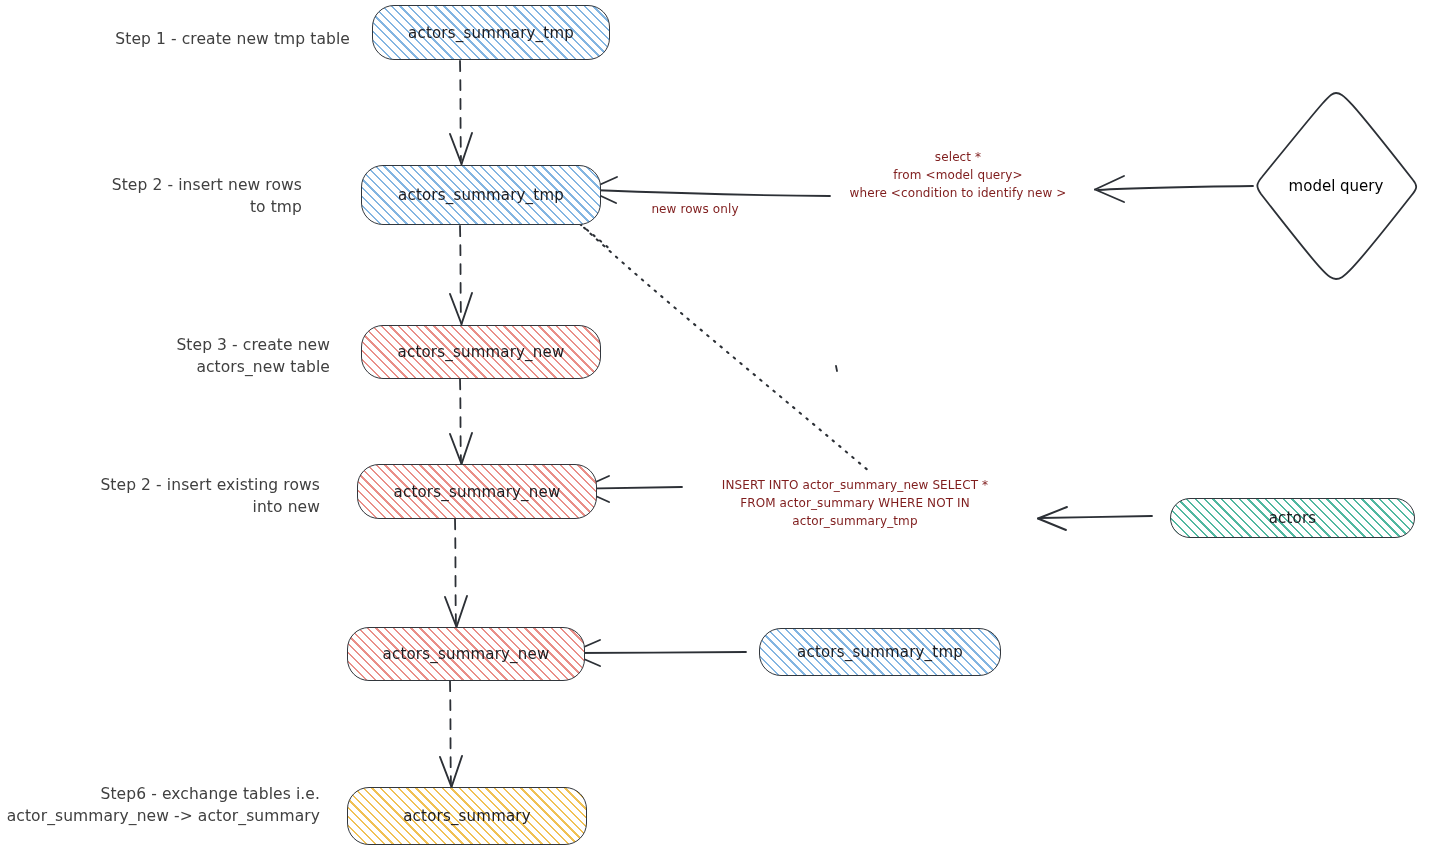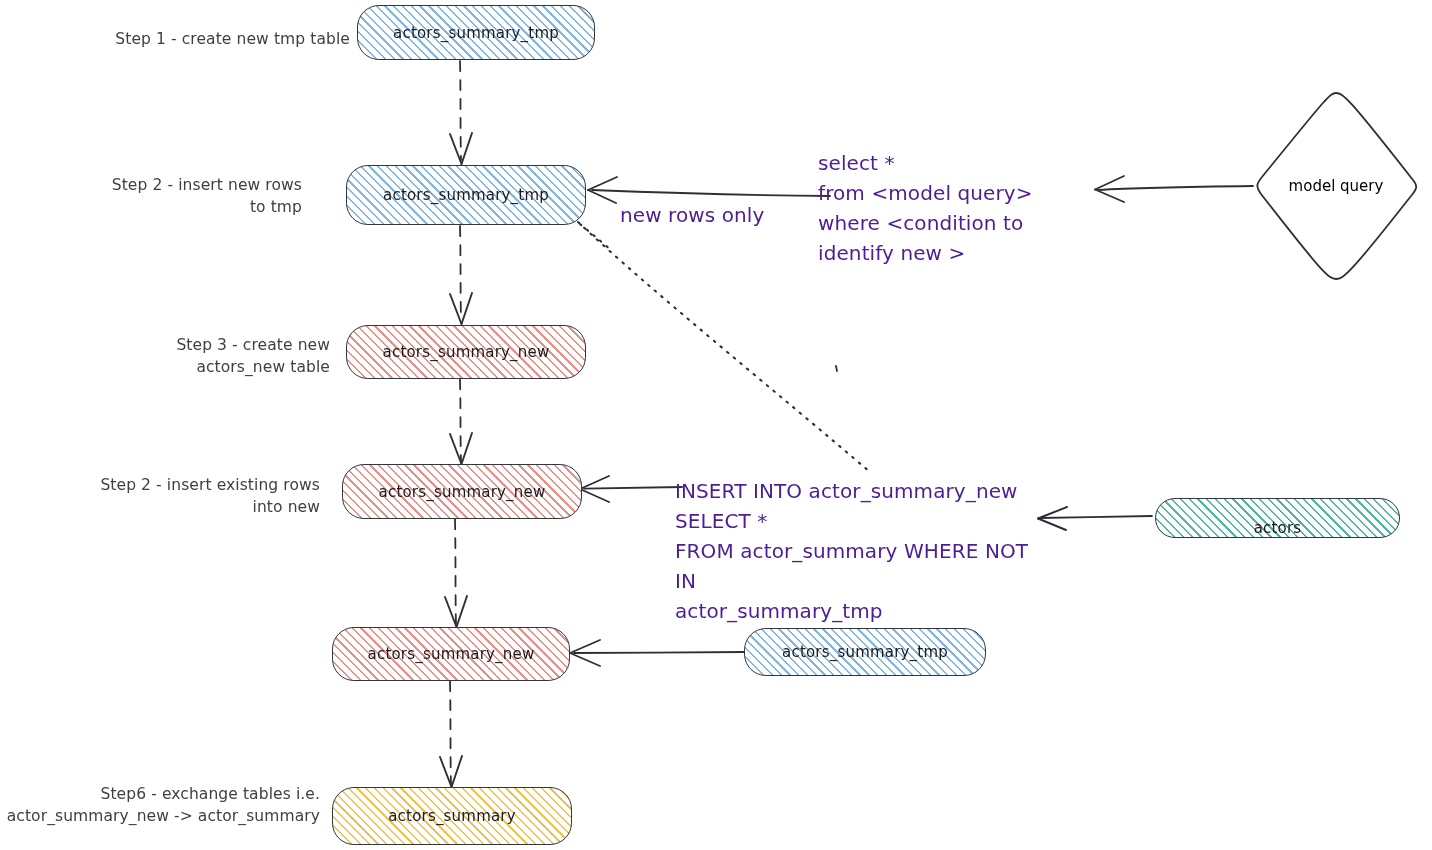--- a/index.html
+++ b/index.html
@@ -35,20 +35,21 @@
   }
   .node-label {
     position: relative;
     z-index: 3;
     padding: 0 10px;
     white-space: nowrap;
   }
   .rect {
     border: 1.9px solid #32373d;
     border-radius: 22px;
+    margin-left: 15px;
   }
   .hatch-blue {
     background-color: #ffffff;
     background-image: repeating-linear-gradient(
       45deg,
       rgba(124,177,224,0.95) 0px,
       rgba(124,177,224,0.95) 1.6px,
       rgba(255,255,255,0) 1.6px,
       rgba(255,255,255,0) 6.2px);
   }
@@ -84,24 +85,24 @@
     color: #404040;
     font-size: 15.5px;
     line-height: 1.45;
     text-align: center;
     white-space: pre-line;
     letter-spacing: .1px;
   }
   .caption.left { text-align: right; }
   .edge-label {
     position: absolute;
-    color: #4c1d95;
-    font-size: 20px;
+    color: #7f1d1d;
+    font-size: 12px;
     line-height: 1.5;
-    text-align: left;
+    text-align: center;
     white-space: pre-line;
     letter-spacing: .1px;
   }
   .diamond-wrap {
     position: absolute;
   }
   .diamond-text {
     position: absolute;
     width: 100%;
     top: 50%;
@@ -228,21 +229,21 @@
   </div>
 
   <div class="node rect hatch-red" style="left:332px; top:627px; width:238px; height:54px;">
     <span class="node-label">actors_summary_new</span>
   </div>
 
   <div class="node rect hatch-yellow" style="left:332px; top:787px; width:240px; height:58px;">
     <span class="node-label">actors_summary</span>
   </div>
 
-  <div class="node rect hatch-green" style="left:1155px; top:498px; width:245px; height:40px;align-items:flex-end;">
+  <div class="node rect hatch-green" style="left:1155px; top:498px; width:245px; height:40px;">
     <span class="node-label">actors</span>
   </div>
 
   <div class="node rect hatch-blue" style="left:744px; top:628px; width:242px; height:48px;">
     <span class="node-label">actors_summary_tmp</span>
   </div>
 
   <div class="diamond-wrap" style="left:1253px; top:88px; width:166px; height:196px;">
     <svg width="166" height="196" viewBox="0 0 166 196" xmlns="http://www.w3.org/2000/svg">
       <path d="M83,5 C90,5 95,9 160,92 C165,98 164,101 158,108 C96,187 90,191 83,191

